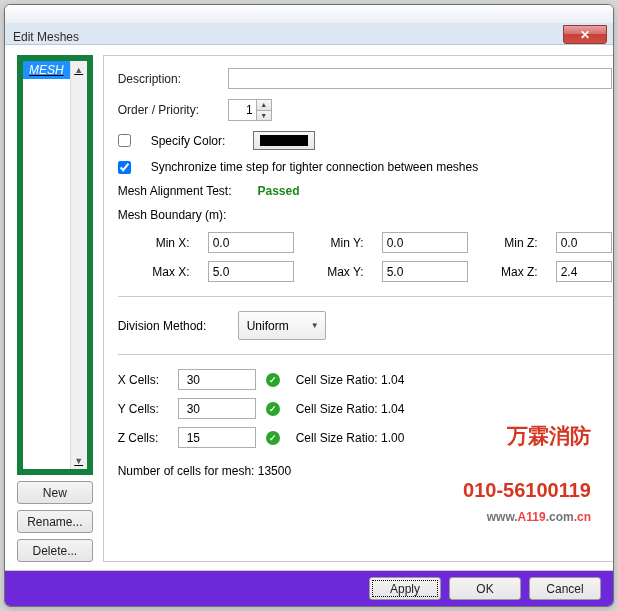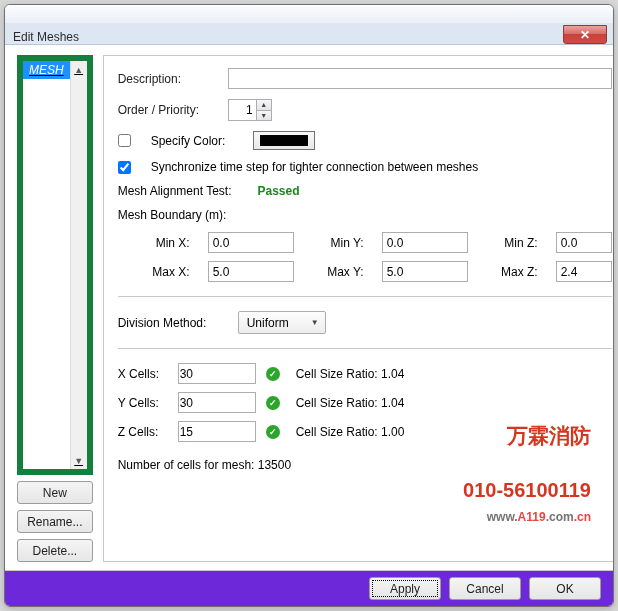--- a/index.html
+++ b/index.html
@@ -26,24 +26,24 @@
 .spin-btns div { flex: 1; display: flex; align-items: center; justify-content: center; font-size: 7px; background: linear-gradient(#f6f6f6,#e4e4e4); color: #444; }
 .spin-btns div:first-child { border-bottom: 1px solid #abadb3; }
 .chk { width: 13px; height: 13px; }
 .color-swatch { width: 62px; height: 19px; border: 1px solid #707070; background: linear-gradient(#f8f8f8,#e8e8e8); display: flex; align-items: center; justify-content: center; }
 .color-inner { width: 48px; height: 11px; background: #000; }
 .green { color: #198a1a; font-weight: bold; }
 .hr { border: none; border-top: 1px solid #c9c9c9; margin: 4px 0; }
 .bound-grid { display: grid; grid-template-columns: 52px 86px 52px 86px 52px 56px; gap: 8px 18px; margin-left: 20px; align-items: center; }
 .bound-grid .bl { text-align: right; }
 .bound-grid input { width: 100%; height: 21px; border: 1px solid #abadb3; padding: 1px 4px; }
-.select { width: 88px; height: 23px; border: 1px solid #abadb3; background: linear-gradient(#fdfdfd,#ededed); display: flex; align-items: center; justify-content: space-between; padding: 0 6px 0 8px; border-radius: 2px; }
+.select { width: 88px; height: 29px; border: 1px solid #abadb3; background: linear-gradient(#fdfdfd,#ededed); display: flex; align-items: center; justify-content: space-between; padding: 0 6px 0 8px; border-radius: 2px; }
 .select .arrow { font-size: 8px; color: #444; }
 .cells-grid { display: grid; grid-template-columns: 50px 78px 20px auto; gap: 8px 10px; align-items: center; }
-.cells-grid input { width: 100%; height: 21px; border: 1px solid #abadb3; padding: 1px 1px; }
+.cells-grid input { width: 100%; height: 21px; border: 1px solid #abadb3; padding: 1px 8px; }
 .ok-icon { width: 14px; height: 14px; border-radius: 50%; background: #2ba52b; display: flex; align-items: center; justify-content: center; color: #fff; font-size: 9px; font-weight: bold; }
 .footer { height: 36px; border-top: 1px solid #c9c9c9; display: flex; align-items: center; justify-content: flex-end; padding: 0 12px; gap: 8px; background: #6d28d9; }
 .footer .btn { width: 72px; }
 .watermark { position: absolute; right: 22px; bottom: 42px; text-align: right; font-weight: bold; pointer-events: none; line-height: 1.3; }
 .wm1 { color: #d6361f; font-size: 21px; font-family: SimHei, sans-serif; }
 .wm2 { color: #d6361f; font-size: 20px; margin-top: 28px; }
 .wm3 { font-size: 19px; }
 .wm3 .r { color: #737373; }
 .wm3 .b { color: #ef4444; }
 </style>
@@ -145,16 +145,16 @@
     </div>
 
     <div class="watermark">
       <div class="wm1">万霖消防</div>
       <div class="wm2">010-56100119</div>
       <div class="wm3"><span class="r">www.</span><span class="b">A119</span><span class="r">.com</span><span class="b">.cn</span></div>
     </div>
   </div>
   <div class="footer">
     <button class="btn" style="outline:1px dotted #000; outline-offset:-4px">Apply</button>
+    <button class="btn">OK</button>
     <button class="btn">Cancel</button>
-    <button class="btn">OK</button>
   </div>
 </div>
 
 </body></html>

